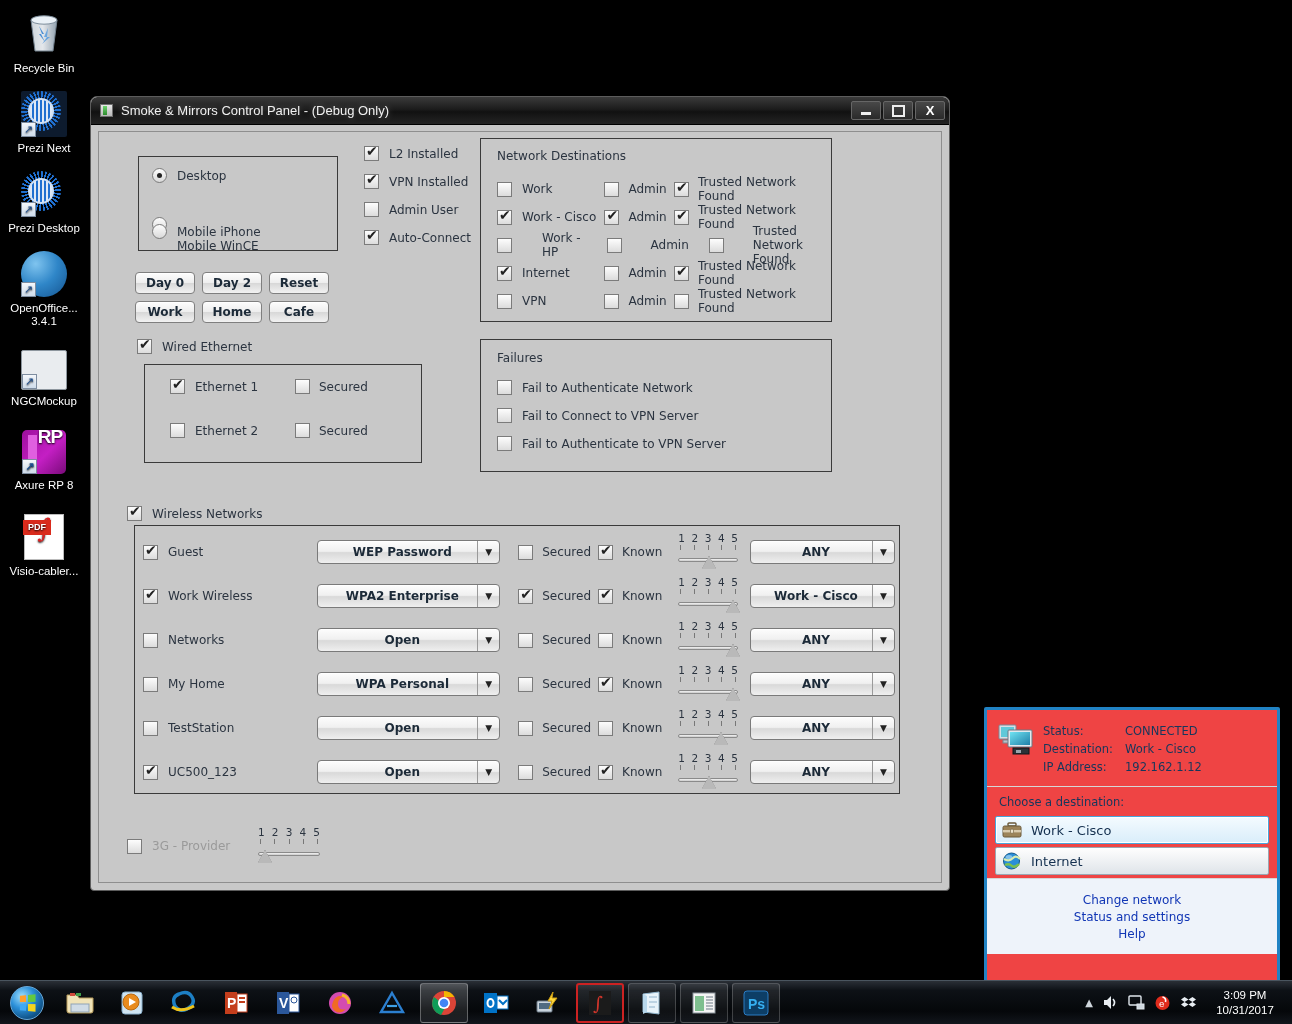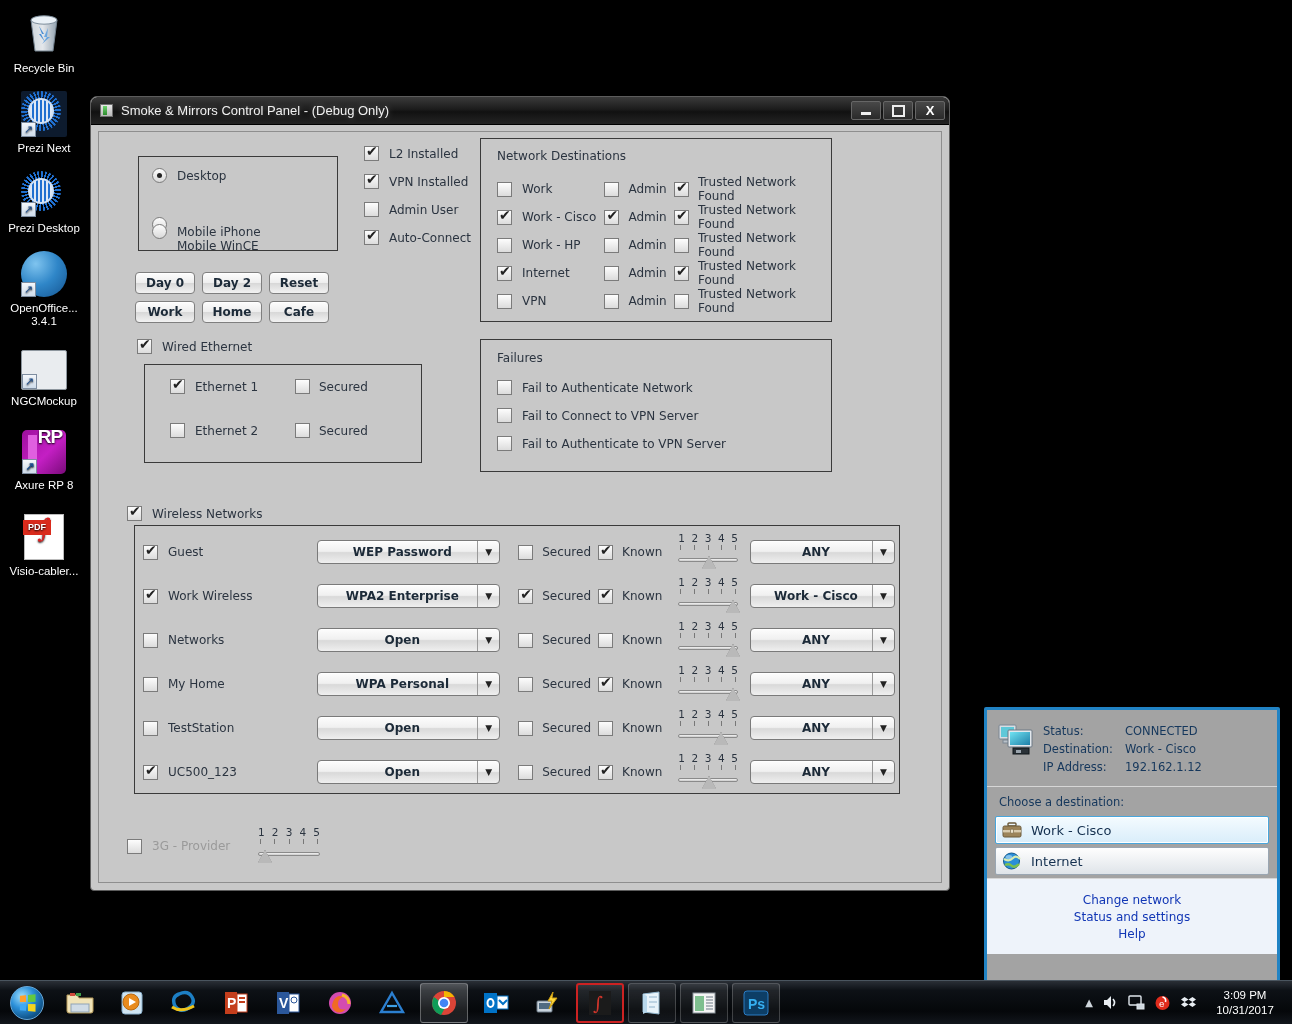--- a/index.html
+++ b/index.html
@@ -143,21 +143,21 @@
      border-left:7px solid transparent; border-right:7px solid transparent;
      border-bottom:13px solid #cfcfcf;
      filter:drop-shadow(0 0 0.5px #555); }
   .slider .thumb b { display:block; position:absolute; left:-7px; top:0;
      width:0;height:0;border-left:7px solid transparent;border-right:7px solid transparent;
      border-bottom:13px solid #b9b9b9; }
   .dim .nums, .dim { color:#9a9a9a; }
 
   
   #flyout { position:absolute; left:984px; top:707px; width:296px; height:285px;
-    background:#a3a3a3; border:3px solid #2183c4; border-radius:2px;
+    background:#ef4444; border:3px solid #2183c4; border-radius:2px;
     box-shadow:0 0 10px rgba(0,0,0,.65);
     font-family:"DejaVu Sans",sans-serif; }
   #fly-status { display:flex; padding:12px 10px 10px 10px; }
   #fly-status .mon { width:38px; height:34px; flex:none; margin-right:8px; }
   .st-line { display:flex; font-size:11.5px; color:#15375c; line-height:18px; }
   .st-key { width:82px; }
   .st-val { font-weight:normal; }
   #fly-sep { height:1px; background:#d6d6d6; }
   #fly-choose { padding:8px 10px 4px 12px; font-size:11.5px; color:#15375c; }
   .dest {
@@ -345,21 +345,21 @@
 
         <div class="row" style="height:28px;">
           <span class="cb on"></span>
           <span class="lbl" style="margin-left:10px;width:96px;">Work - Cisco</span>
           <span class="cb on"></span>
           <span class="lbl" style="margin-left:9px;width:53px;">Admin</span>
           <span class="cb on"></span>
           <span class="lbl" style="margin-left:9px;">Trusted Network Found</span>
         </div>
 
-        <div class="row" style="height:28px;">
+        <div class="row" style="height:28px;gap:20px;">
           <span class="cb"></span>
           <span class="lbl" style="margin-left:10px;width:96px;">Work - HP</span>
           <span class="cb"></span>
           <span class="lbl" style="margin-left:9px;width:53px;">Admin</span>
           <span class="cb"></span>
           <span class="lbl" style="margin-left:9px;">Trusted Network Found</span>
         </div>
 
         <div class="row" style="height:28px;">
           <span class="cb on"></span>

